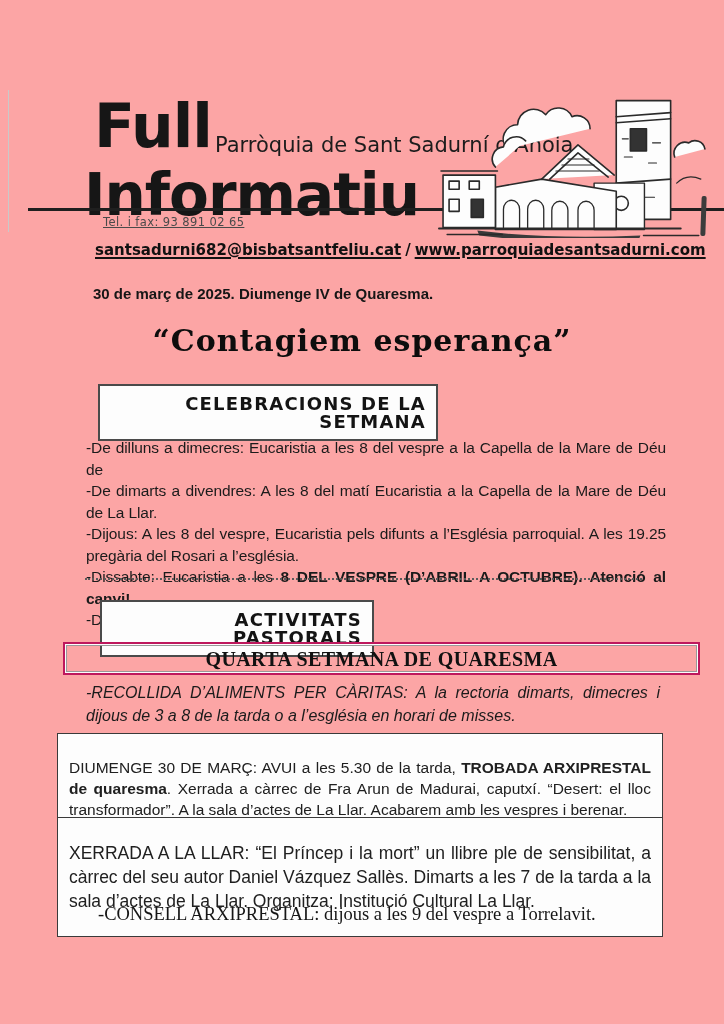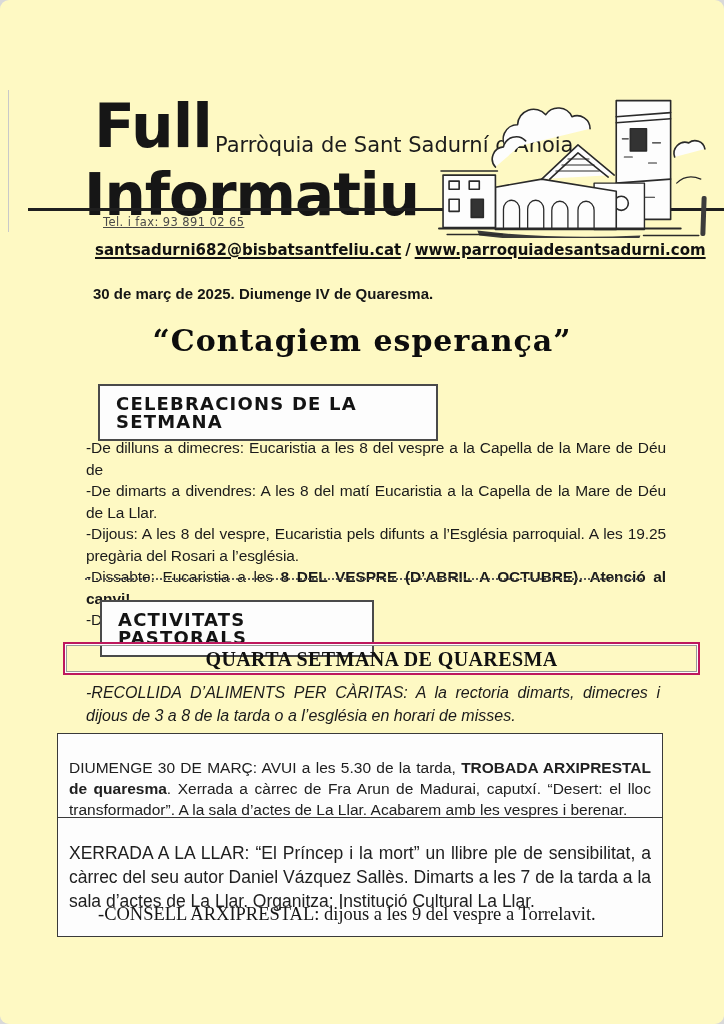--- a/index.html
+++ b/index.html
@@ -1,20 +1,20 @@
 <!DOCTYPE html>
 <html><head>
 <meta charset="utf-8">
 <style>
   * { margin:0; padding:0; box-sizing:border-box; }
   html,body { background:#d9d9d9; }
   body { font-family:"Liberation Sans", sans-serif; color:#1a1a1a; }
   .page {
     position:relative; width:724px; height:1024px; margin:0 auto;
-    background:#fef9c3; overflow:hidden;border-radius:9px;
+    background:#fca5a5; overflow:hidden;
   }
   
   .logo-full {
     position:absolute; left:94px; top:96px;
     font:700 60px/1 "DejaVu Sans", sans-serif; letter-spacing:-1px; color:#161616;
   }
   .parish-name {
     position:absolute; left:215px; top:133px;
     font:400 21px/1.2 "DejaVu Sans", sans-serif; color:#1c1c1c;
   }
@@ -43,21 +43,22 @@
     font:700 15px/1.3 "Liberation Sans", sans-serif; color:#161616;
   }
   .headline {
     position:absolute; left:62px; top:324px; width:600px; text-align:center;
     font:700 30px/1.15 "DejaVu Serif", serif; letter-spacing:1px; color:#0d0d0d;
   }
   
   .box-title {
     position:absolute; border:2px solid #4a4a4a; background:#fdfdfd;
     font:700 18px/1 "DejaVu Sans", sans-serif; letter-spacing:1.2px; color:#141414;
-    padding:9px 10px 8px 16px;
+    padding:9px 10px 8px 30px;
+    text-align:right;
   }
   .box-celebracions { left:98px; top:384px; width:340px; }
   .box-activitats   { left:100px; top:600px; width:274px; }
   
   .celebrations {
     position:absolute; left:86px; top:437px; width:580px;
     font:400 15.5px/21.5px "Liberation Sans", sans-serif; letter-spacing:-.1px; color:#1b1b1b;
   }
   .celebrations .cel-item { text-align:justify; }
   .celebrations b { font-weight:700; }

